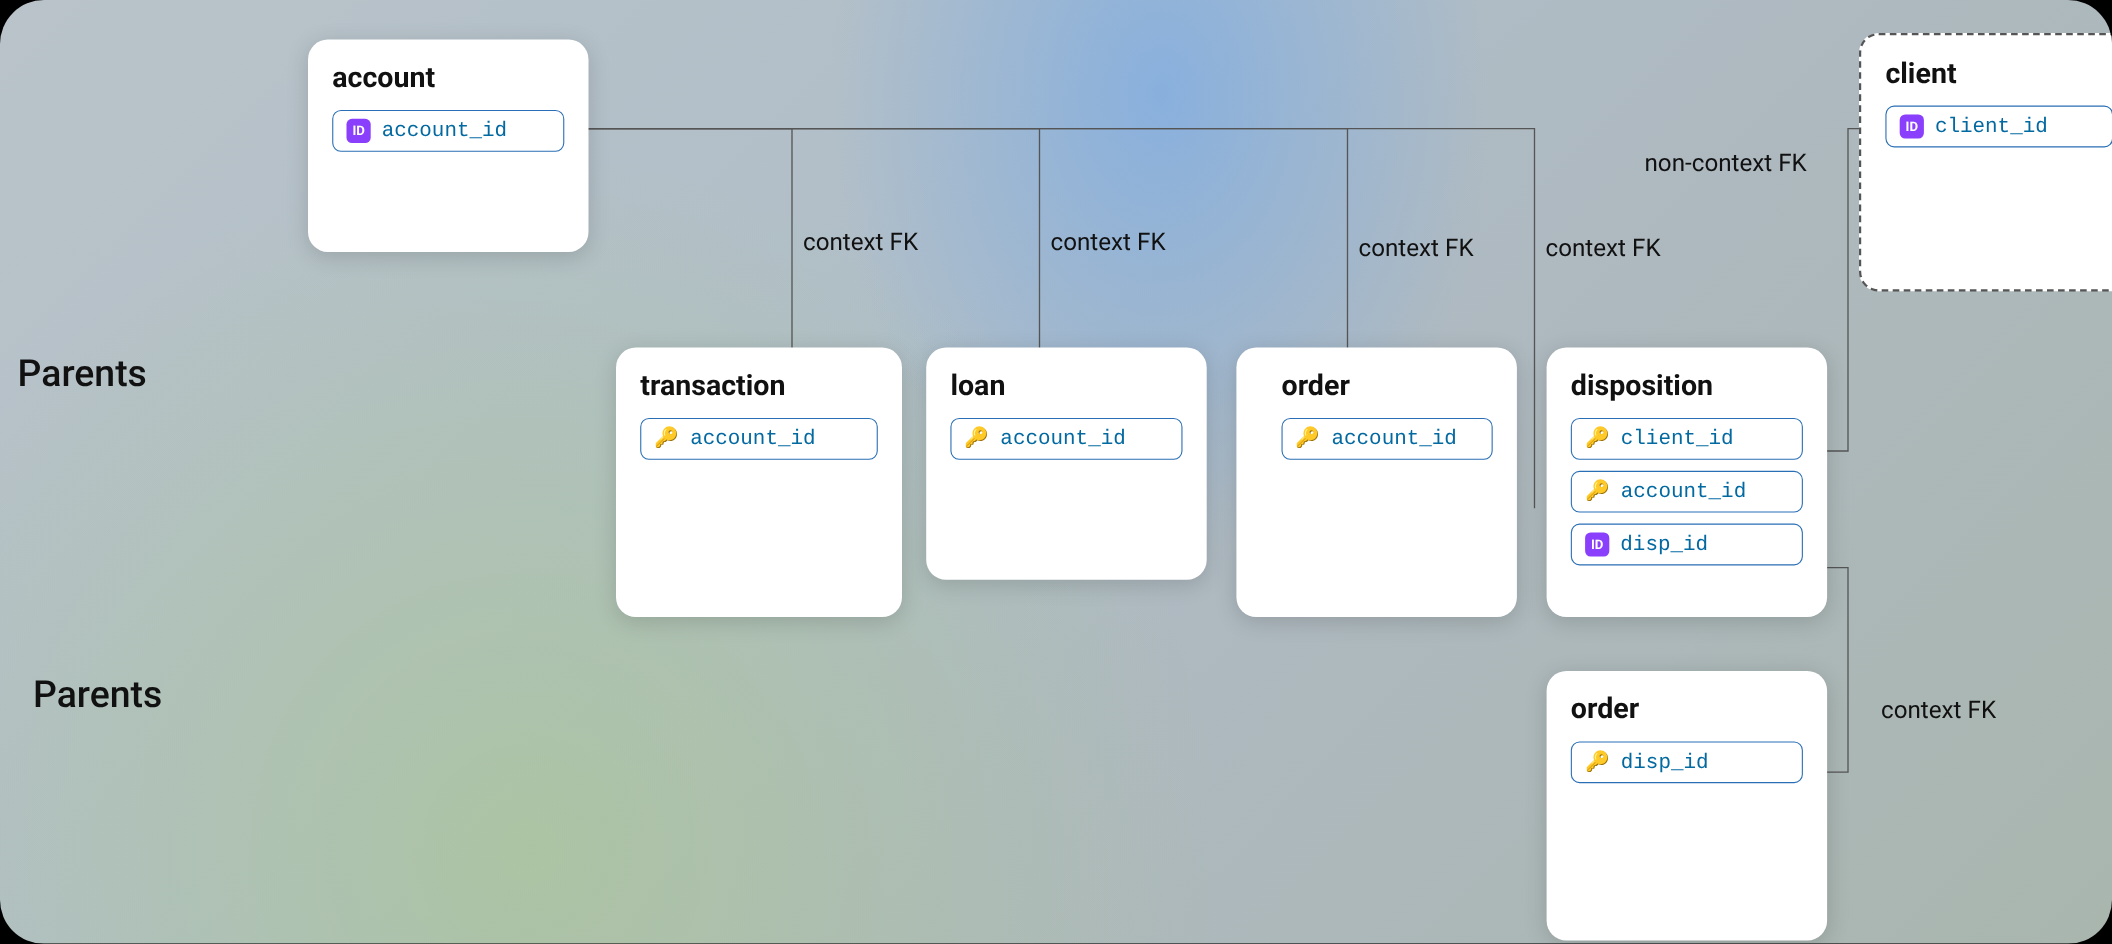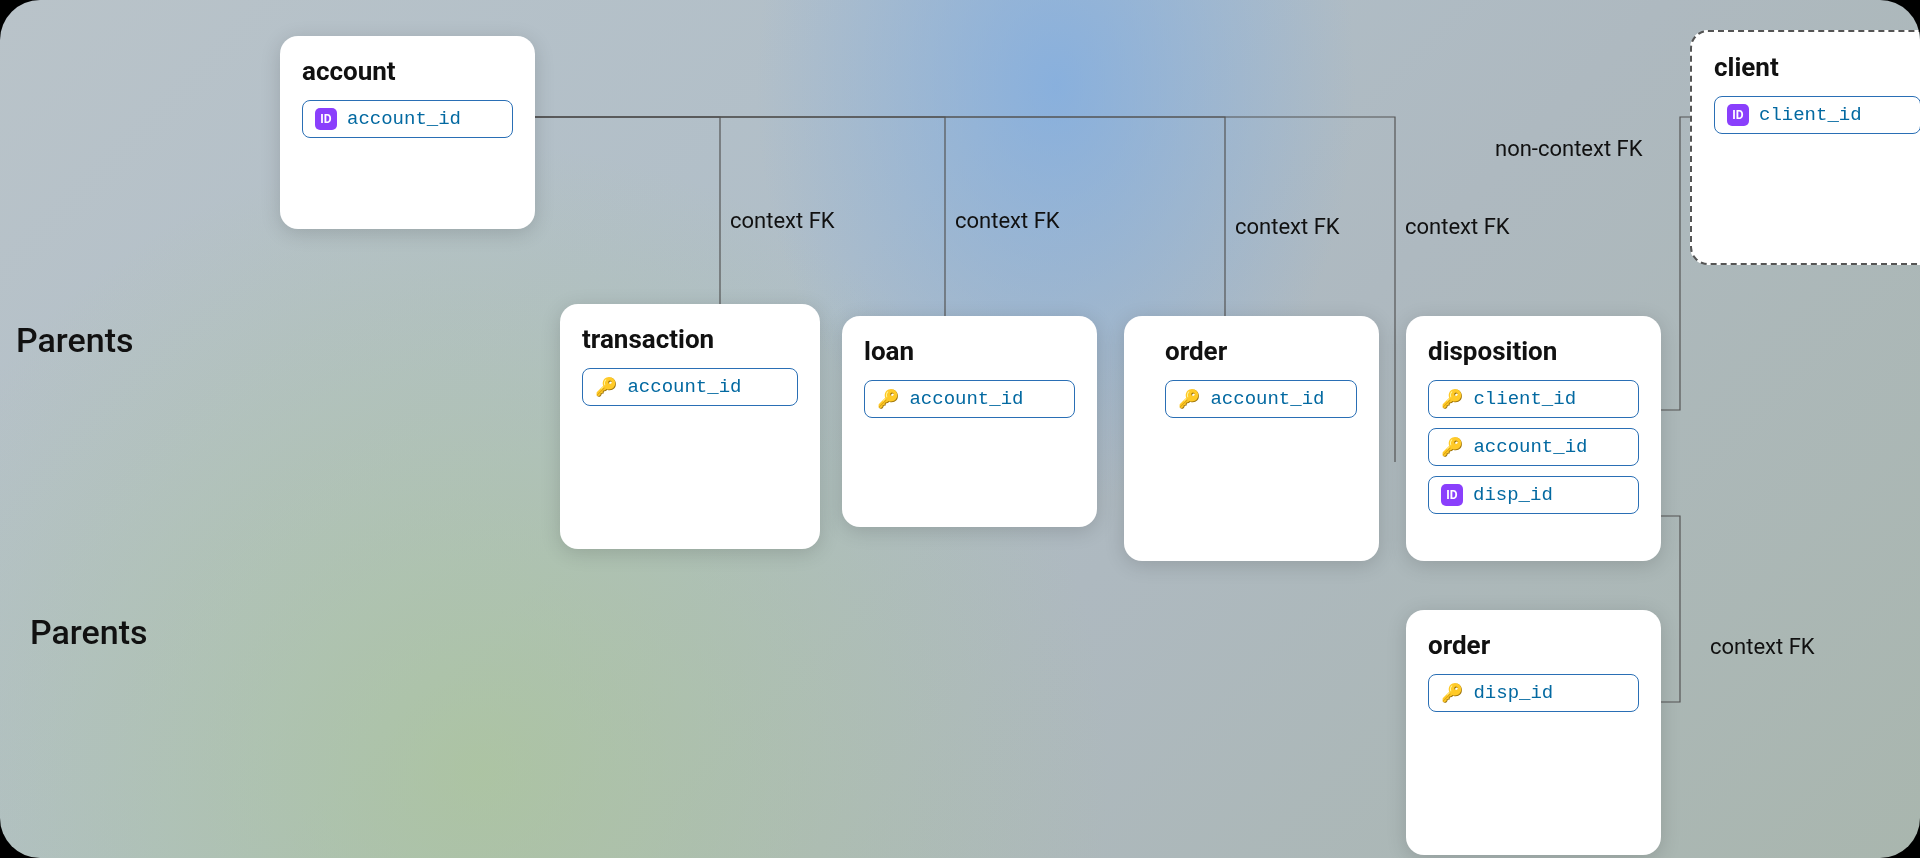--- a/index.html
+++ b/index.html
@@ -141,21 +141,21 @@
   </div>
 
   <div class="entity dashed" style="left:1690px; top:30px; width:255px; height:235px;">
     <div class="entity-title">client</div>
     <div class="field">
       <span class="id-badge">ID</span>
       <span class="field-name">client_id</span>
     </div>
   </div>
 
-  <div class="entity" style="left:560px; top:304px; width:260px; height:245px;">
+  <div class="entity" style="left:560px; top:316px; width:260px; height:245px;">
     <div class="entity-title">transaction</div>
     <div class="field">
       <span class="key-icon">🔑</span>
       <span class="field-name">account_id</span>
     </div>
   </div>
 
   <div class="entity" style="left:842px; top:316px; width:255px; height:211px;">
     <div class="entity-title">loan</div>
     <div class="field">

